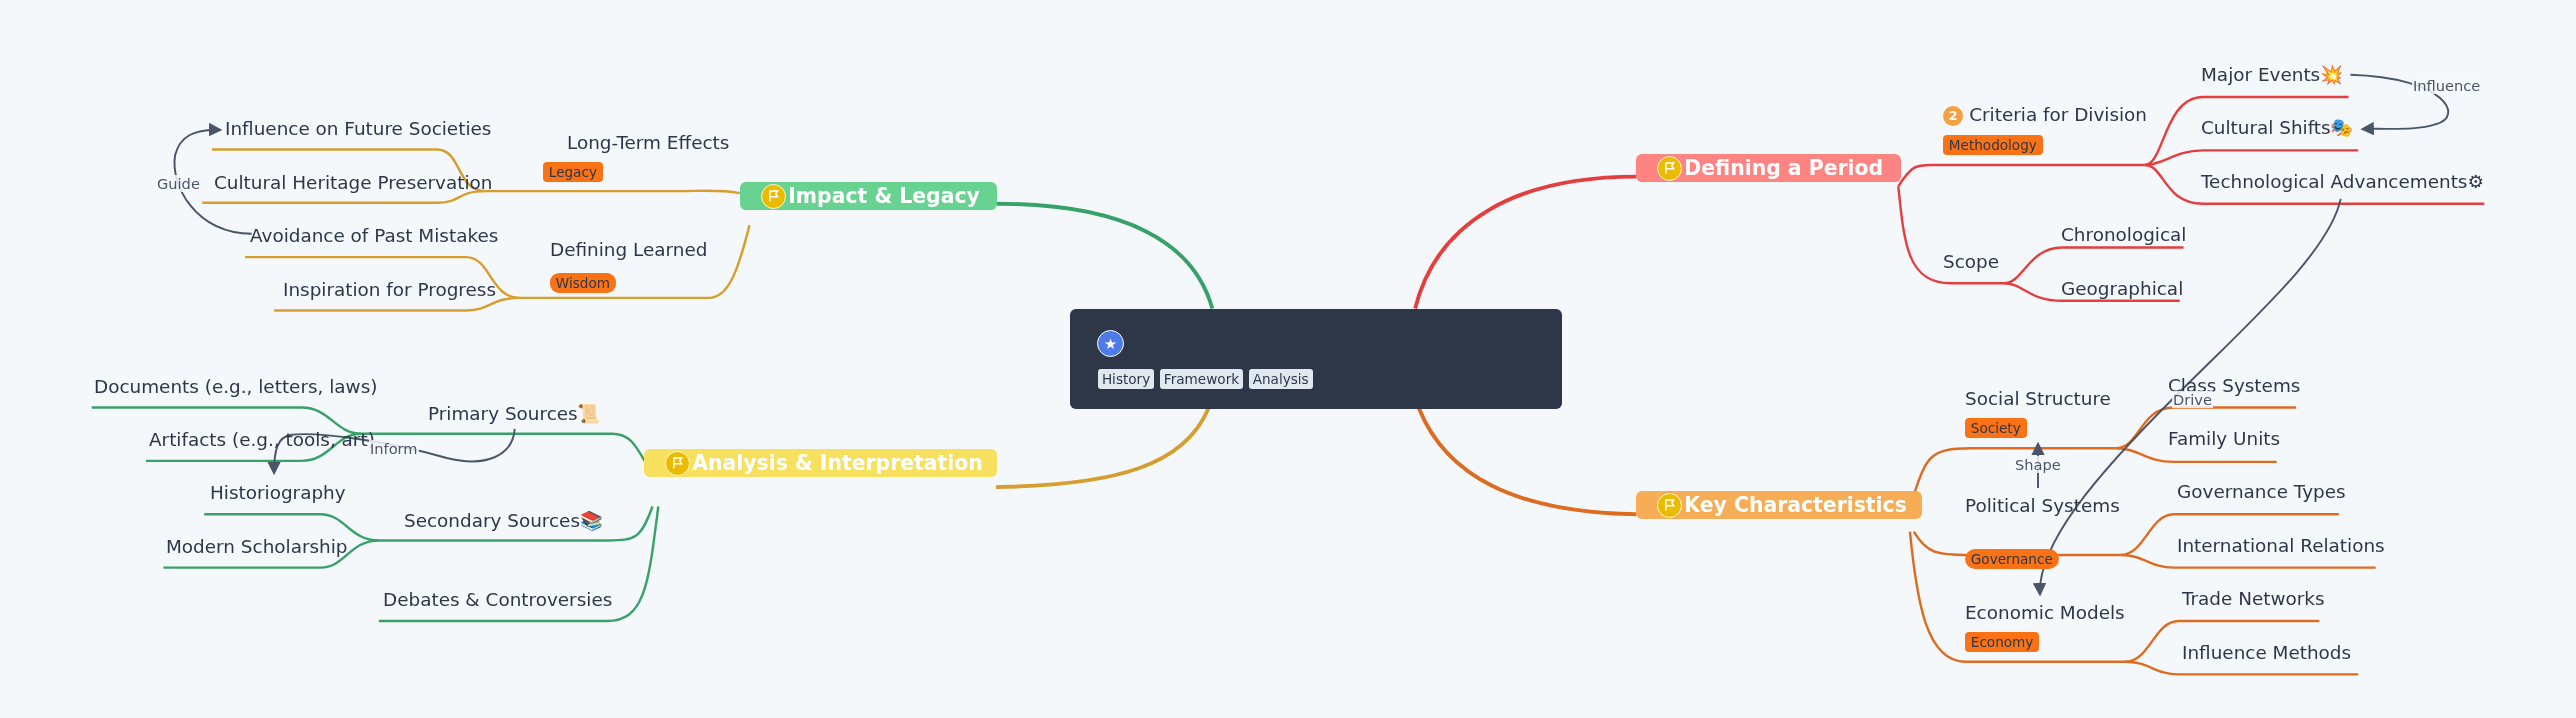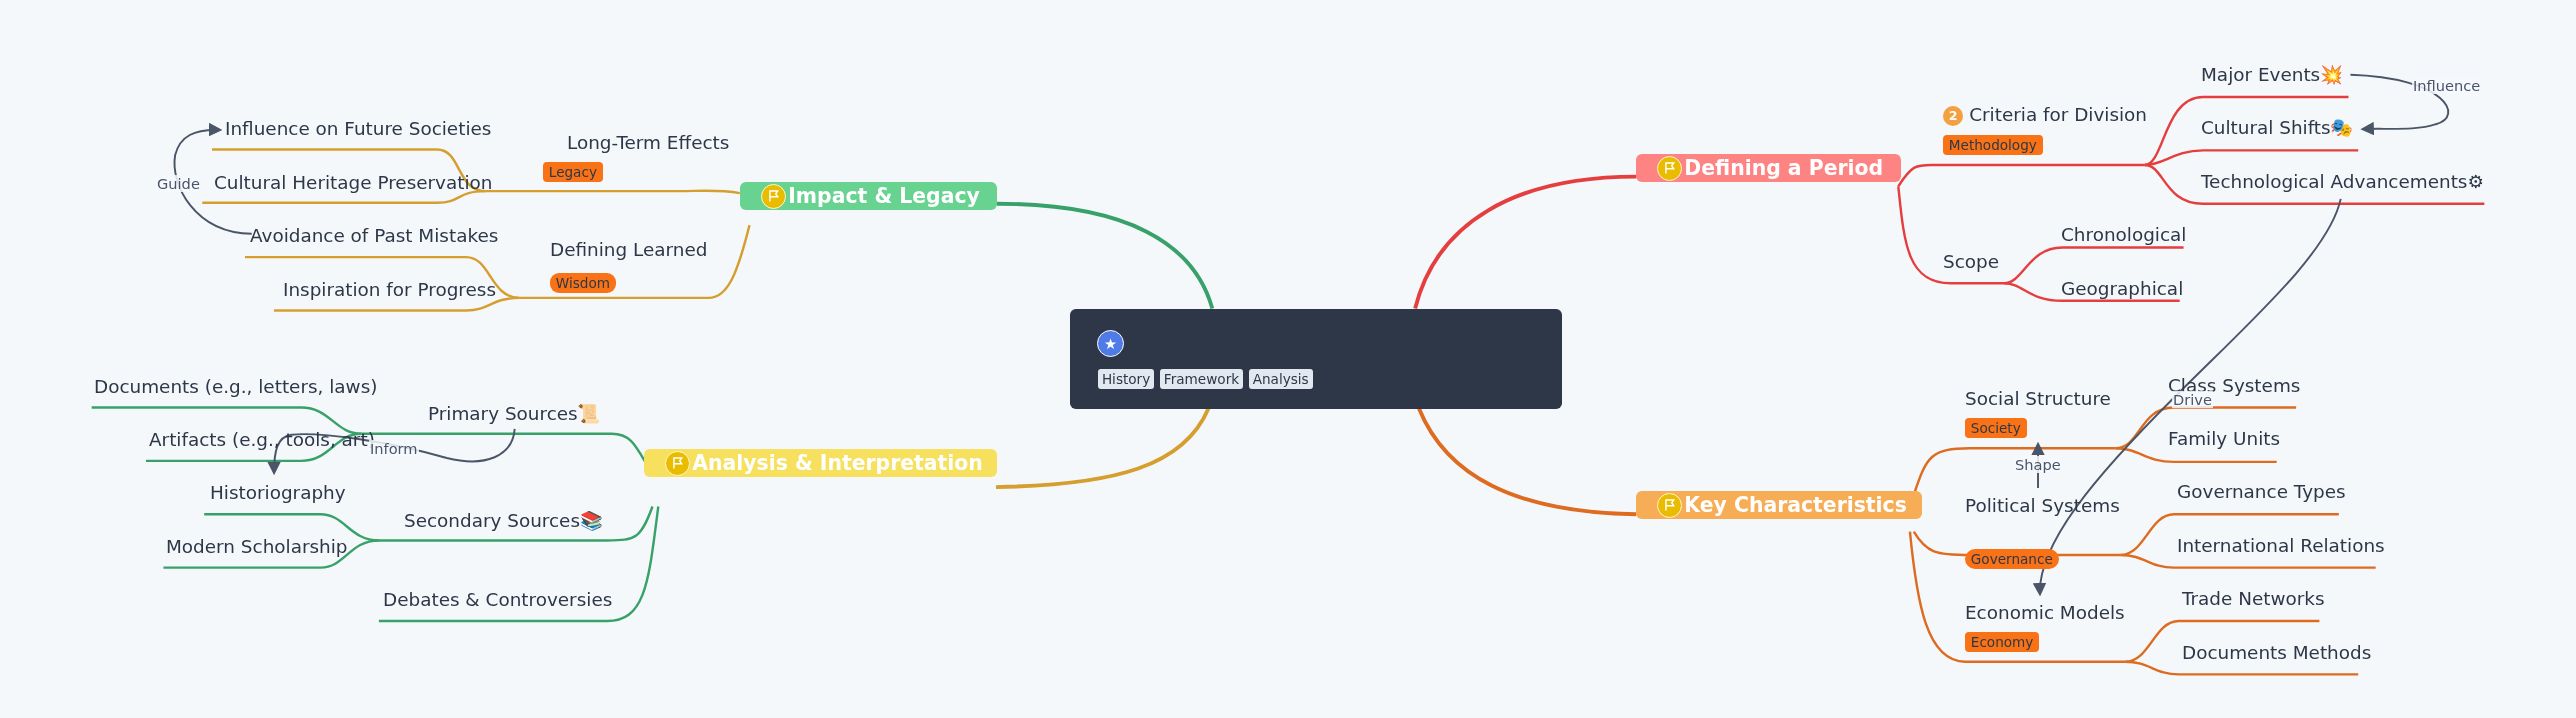--- a/index.html
+++ b/index.html
@@ -168,21 +168,21 @@
 <div class="node" style="left:2168px; top:428px;">Family Units</div>
 
 <div class="node" style="left:1965px; top:495px;">Political Systems</div>
 <div class="tag" style="left:1965px; top:549px;border-radius:10px;">Governance</div>
 <div class="node" style="left:2177px; top:481px;">Governance Types</div>
 <div class="node" style="left:2177px; top:535px;">International Relations</div>
 
 <div class="node" style="left:1965px; top:602px;">Economic Models</div>
 <div class="tag" style="left:1965px; top:632px;">Economy</div>
 <div class="node" style="left:2182px; top:588px;">Trade Networks</div>
-<div class="node" style="left:2182px; top:642px;">Documents Methods</div>
+<div class="node" style="left:2182px; top:642px;">Influence Methods</div>
 
 <div class="node" style="left:543px; top:132px;margin-left:24px;">Long-Term Effects</div>
 <div class="tag" style="left:543px; top:162px;">Legacy</div>
 <div class="node" style="left:225px; top:118px;">Influence on Future Societies</div>
 <div class="node" style="left:214px; top:172px;">Cultural Heritage Preservation</div>
 
 <div class="node" style="left:550px; top:239px;">Defining Learned</div>
 <div class="tag" style="left:550px; top:273px;border-radius:9px;">Wisdom</div>
 <div class="node" style="left:250px; top:225px;">Avoidance of Past Mistakes</div>
 <div class="node" style="left:283px; top:279px;">Inspiration for Progress</div>

